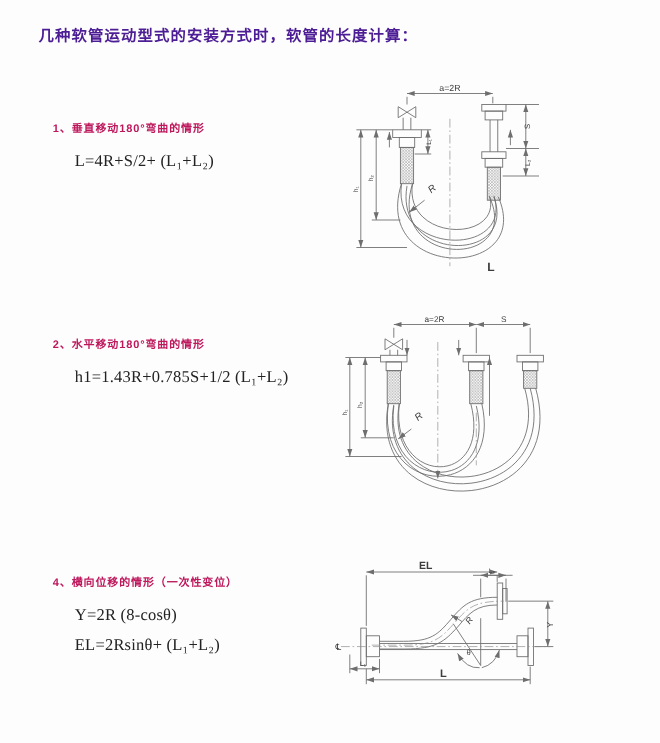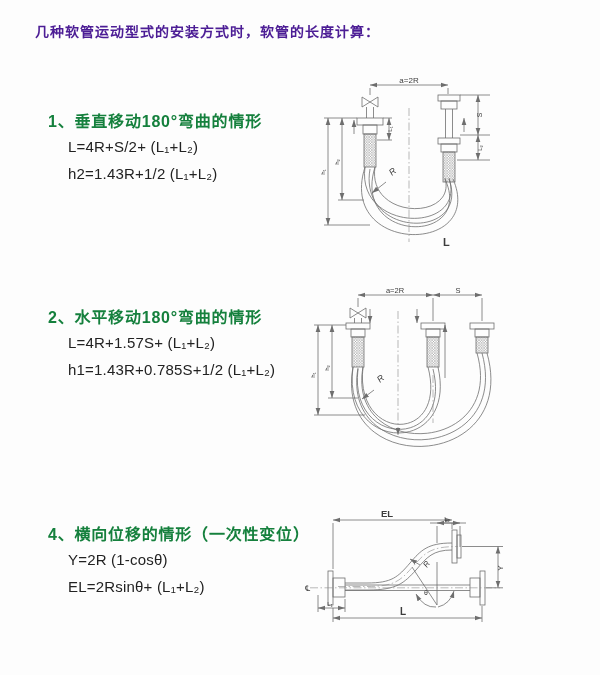--- a/index.html
+++ b/index.html
@@ -6,39 +6,38 @@
   body{
     width:600px;height:675px;background:#fdfdfd;position:relative;overflow:hidden;
     font-family:"Liberation Sans","DejaVu Sans",sans-serif;color:#1f1f1f;
   }
   .page-title{
     position:absolute;left:35px;top:21px;font-size:14px;font-weight:700;
     letter-spacing:1px;color:#4c1d95;white-space:nowrap;
   }
   .section{position:absolute;left:48px;}
   .section .heading{
-    font-size:16px;font-weight:700;letter-spacing:0.8px;height:18px;margin-bottom:10px;
-    white-space:nowrap;color:#15803d;
+    font-size:10px;font-weight:700;letter-spacing:0.8px;height:18px;margin-bottom:10px;
+    white-space:nowrap;color:#be185d;
   }
   .section .formula{
     margin-left:20px;font-size:15px;font-weight:400;letter-spacing:0.2px;
-    height:27px;line-height:22px;color:#222;white-space:nowrap;
+    height:27px;line-height:22px;color:#222;white-space:nowrap;font-family:Liberation Serif, serif;
   }
   .diagram{position:absolute;}
   svg text{font-family:"Liberation Sans","DejaVu Sans",sans-serif;fill:#3c3c3c;}
 </style>
 </head>
 <body>
 
 <div class="page-title">几种软管运动型式的安装方式时，软管的长度计算：</div>
 
 <div class="section" style="top:108px">
   <div class="heading">1、垂直移动180°弯曲的情形</div>
   <div class="formula">L=4R+S/2+ (L₁+L₂)</div>
-  <div class="formula">h2=1.43R+1/2 (L₁+L₂)</div>
 </div>
 
 <svg class="diagram" style="left:312px;top:72px" width="250" height="185" viewBox="0 0 250 185">
   <defs>
     <marker id="ar1" markerWidth="8" markerHeight="6" refX="7" refY="2.75" orient="auto-start-reverse" markerUnits="userSpaceOnUse">
       <path d="M0,0.4 L7,2.75 L0,5.1 z" fill="#6e6e6e"></path>
     </marker>
     <pattern id="bp1" width="2.6" height="2.6" patternUnits="userSpaceOnUse">
       <path d="M0,2.6 L2.6,0 M0,0 L2.6,2.6" stroke="#9a9a9a" stroke-width="0.5"></path>
     </pattern>
@@ -99,21 +98,20 @@
   <text transform="translate(170,43) rotate(-90)" text-anchor="middle" font-size="7">S</text>
   <text transform="translate(170,76) rotate(-90)" text-anchor="middle" font-size="6">L₂</text>
   <text transform="translate(13,100) rotate(-90)" text-anchor="middle" font-size="6">h₁</text>
   <text transform="translate(27,90) rotate(-90)" text-anchor="middle" font-size="6">h₂</text>
   <text transform="translate(80,104) rotate(-40)" font-size="9" font-style="italic">R</text>
   <text x="131" y="174" font-size="11" font-weight="700">L</text>
 </svg>
 
 <div class="section" style="top:304px">
   <div class="heading">2、水平移动180°弯曲的情形</div>
-  <div class="formula">L=4R+1.57S+ (L₁+L₂)</div>
   <div class="formula">h1=1.43R+0.785S+1/2 (L₁+L₂)</div>
 </div>
 
 <svg class="diagram" style="left:310px;top:283px" width="250" height="182" viewBox="0 0 250 182">
   <defs>
     <marker id="ar2" markerWidth="8" markerHeight="6" refX="7" refY="2.75" orient="auto-start-reverse" markerUnits="userSpaceOnUse">
       <path d="M0,0.4 L7,2.75 L0,5.1 z" fill="#6e6e6e"></path>
     </marker>
     <pattern id="bp2" width="2.6" height="2.6" patternUnits="userSpaceOnUse">
       <path d="M0,2.6 L2.6,0 M0,0 L2.6,2.6" stroke="#9a9a9a" stroke-width="0.5"></path>
@@ -166,21 +164,21 @@
   <line x1="123" y1="92" x2="123" y2="140" stroke="#8a8a8a" stroke-width="0.6" stroke-dasharray="8 2.5 1.5 2.5"></line>
   <text x="85" y="10" text-anchor="middle" font-size="7.5">a=2R</text>
   <text x="148" y="10" text-anchor="middle" font-size="7.5">S</text>
   <text transform="translate(5,92) rotate(-90)" text-anchor="middle" font-size="6">h₁</text>
   <text transform="translate(19,85) rotate(-90)" text-anchor="middle" font-size="6">h₂</text>
   <text transform="translate(70,100) rotate(-40)" font-size="9" font-style="italic">R</text>
 </svg>
 
 <div class="section" style="top:521px">
   <div class="heading">4、横向位移的情形（一次性变位）</div>
-  <div class="formula">Y=2R (1-cosθ)</div>
+  <div class="formula">Y=2R (8-cosθ)</div>
   <div class="formula">EL=2Rsinθ+ (L₁+L₂)</div>
 </div>
 
 <svg class="diagram" style="left:300px;top:505px" width="285" height="155" viewBox="0 0 285 155">
   <defs>
     <marker id="ar3" markerWidth="8" markerHeight="6" refX="7" refY="2.75" orient="auto-start-reverse" markerUnits="userSpaceOnUse">
       <path d="M0,0.4 L7,2.75 L0,5.1 z" fill="#6e6e6e"></path>
     </marker>
   </defs>
   <g stroke="#6e6e6e" stroke-width="0.8" fill="none">

